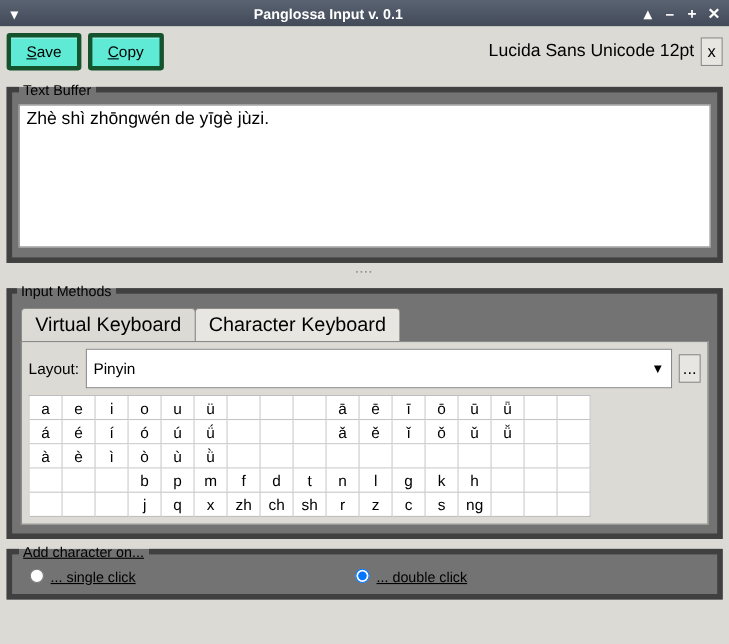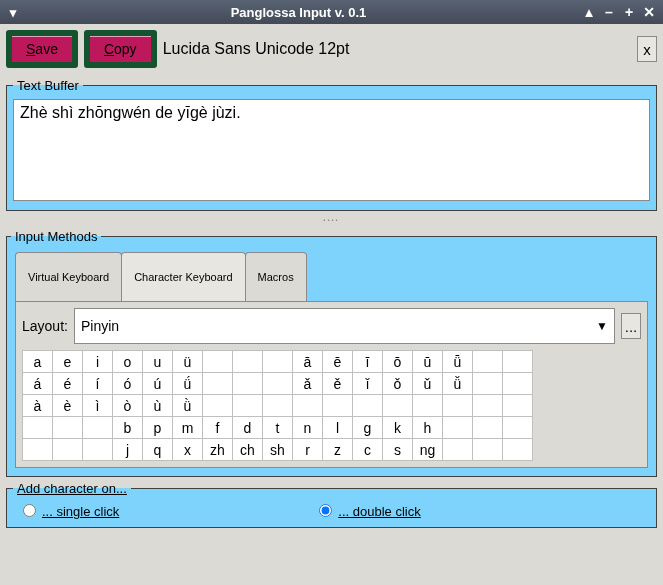--- a/index.html
+++ b/index.html
@@ -15,53 +15,53 @@
   .titlebar .menu-icon { width: 14px; text-align:center; cursor:pointer; }
   .titlebar .title { flex: 1; text-align: center; font-size: 13px; }
   .titlebar .win-btn { width: 16px; text-align: center; cursor: pointer; font-size: 14px; line-height:14px; font-weight:bold; margin-left:4px; }
 
   
   .toolbar {
     display: flex; align-items: center; padding: 6px; gap: 6px;
     background: #dcdad5;
   }
   .btn {
-    background: #be185d; border: 6px solid #14532d; border-radius: 3px;
+    background: #5eead4; border: 4px solid #14532d; border-radius: 3px;
     padding: 5px 14px; cursor: pointer; font-size: 14px;
     box-shadow: inset 0 1px 0 rgba(255,255,255,0.6);
   }
   .btn .mn { text-decoration: underline; }
-  .font-label { flex: 1; text-align: left; font-size: 16px; }
+  .font-label { flex: 1; text-align: right; font-size: 16px; }
   .tight-btn {
     background: #e8e6e1; border: 1px solid #8a8a8a; width: 20px; height: 26px;
     display:flex; align-items:center; justify-content:center; cursor:pointer;
     font-size:15px; line-height:1;
   }
 
   
   fieldset {
-    border: 1px solid #404040; margin: 4px 6px; padding: 6px;
-    background: #7dd3fc;
+    border: 5px solid #404040; margin: 4px 6px; padding: 6px;
+    background: #737373;
   }
   legend { padding: 0 4px; font-size: 13px; }
 
   .text-buffer {
-    background: #fff; border: 1px solid #8a8a8a; width: 100%; height: 102px;
+    background: #fff; border: 1px solid #8a8a8a; width: 100%; height: 130px;
     padding: 4px 6px; font-size: 16px; font-family: "Lucida Sans Unicode", sans-serif;
     resize: none; outline: none;
   }
 
   .gripper { height: 10px; display:flex; align-items:center; justify-content:center; color:#888; font-size:6px; letter-spacing:2px; }
 
   
   .tabrow { display:flex; padding: 4px 4px 0 4px; }
   .tab {
-    border:1px solid #8a8a8a; border-bottom:none; padding:18px 12px;
+    border:1px solid #8a8a8a; border-bottom:none; padding:4px 12px;
     background:#dcdad5; border-radius:4px 4px 0 0; cursor:pointer;
-    margin-right:-1px; font-size:11px;
+    margin-right:-1px; font-size:18px;
   }
   .tab.active { background:#e8e6e1; position:relative; z-index:2; }
   .tabbody {
     border:1px solid #8a8a8a; margin:0 4px 4px 4px; padding:6px;
     background:#dcdad5;
   }
 
   .layout-row { display:flex; align-items:center; gap:6px; margin-bottom:6px; }
   .layout-row label { font-size:14px; }
   .layout-select {
@@ -116,21 +116,20 @@
 </fieldset>
 
 <div class="gripper">••••</div>
 
 <fieldset style="padding:4px;">
   <legend>Input Methods</legend>
 
   <div class="tabrow">
     <div class="tab">Virtual Keyboard</div>
     <div class="tab active">Character Keyboard</div>
-    <div class="tab">Macros</div>
   </div>
 
   <div class="tabbody">
     <div class="layout-row">
       <label>Layout:</label>
       <div class="layout-select">
         <span>Pinyin</span>
         <span class="chev">▼</span>
       </div>
       <div class="tight-btn">...</div>

